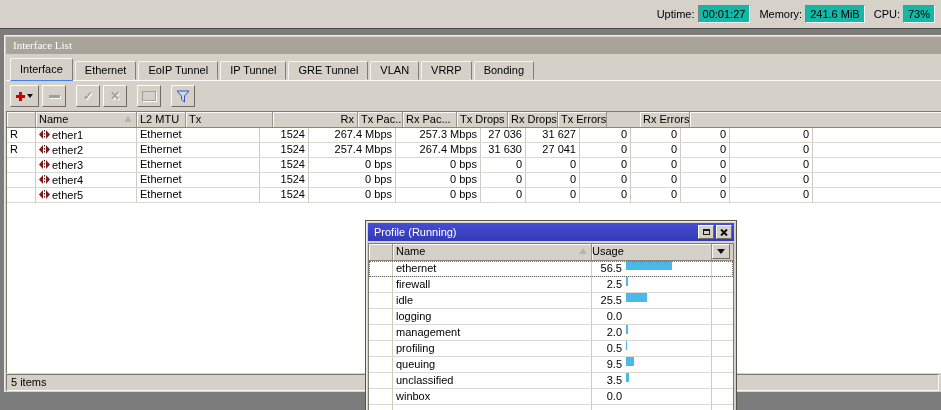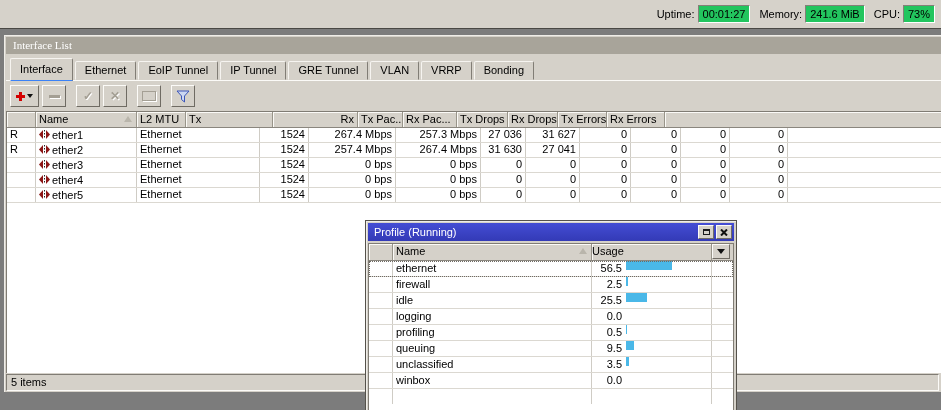--- a/index.html
+++ b/index.html
@@ -11,21 +11,21 @@
   }
   
   .topbar{
     position:absolute;left:0;top:0;width:941px;height:29px;background:#d6d2ca;
     border-bottom:1px solid #4a4844;box-sizing:border-box;
     display:flex;align-items:center;justify-content:flex-end;padding-right:6px;
   }
   .stat{display:flex;align-items:center;margin-left:9px;}
   .stat .lbl{margin-right:3px;}
   .sunken-field{
-    background:#22c55e;border:1px solid;border-color:#848078 #ffffff #ffffff #848078;
+    background:#14b8a6;border:1px solid;border-color:#848078 #ffffff #ffffff #848078;
     padding:1px 4px;height:14px;line-height:14px;white-space:nowrap;
   }
   
   .window{position:absolute;background:#d5d1c9;}
   .titlebar{height:17px;line-height:17px;color:#fff;padding-left:7px;white-space:nowrap;overflow:hidden;}
   
   .main-window{left:4px;top:35px;width:937px;height:357px;box-shadow:inset 1px 1px 0 #efede8;}
   .main-window .titlebar{position:absolute;left:2px;right:0;top:2px;background:#a8a49a;font-family:Liberation Serif, serif;}
   .tabbar{position:absolute;left:2px;right:0;top:21px;height:24px;display:flex;align-items:flex-end;border-bottom:1px solid #fbfaf7;padding-left:4px;}
   .tab{
@@ -62,21 +62,21 @@
     border-left:4px solid transparent;border-right:4px solid transparent;border-bottom:6px solid #b9b5ab;
   }
   .tr{display:flex;height:14px;background:#fff;border-bottom:1px solid #dbd8d1;}
   .td{box-sizing:border-box;padding:0 3px;line-height:13px;white-space:nowrap;overflow:hidden;border-right:1px solid #cfccc5;}
   .td.num{text-align:right;}
   .td.filler{flex:1;border-right:none;}
   .name-cell{display:flex;align-items:center;}
   .name-cell svg{margin-right:2px;flex:none;}
   .c0{width:29px;} .c1{width:101px;} .c2{width:123px;} .c3{width:49px;}
   .c4{width:87px;} .c5{width:85px;text-align:right;} .c6{width:45px;} .c7{width:54px;}
-  .c8{width:51px;} .c9{width:50px;} .c10{width:49px;} .c11{width:58px;}
+  .c8{width:51px;} .c9{width:50px;} .c10{width:49px;} .c11{width:50px;margin-left:33px;}
   .statusbar{
     position:absolute;left:2px;right:2px;bottom:1px;height:17px;line-height:15px;
     background:#d5d1c9;border:1px solid;border-color:#807c74 #fcfbf8 #fcfbf8 #807c74;
     padding-left:4px;box-sizing:border-box;
   }
   
   .profile-window{
     left:365px;top:220px;width:372px;height:205px;
     border:1px solid #55524b;padding:2px;box-sizing:border-box;
     box-shadow:inset 1px 1px 0 #efede8;
@@ -358,20 +358,29 @@
         <div class="ptr">
           <div class="ptd pc0"></div>
           <div class="ptd pc1">logging</div>
           <div class="ptd pc2">
             <span class="pval">0.0</span>
           </div>
           <div class="ptd pc3"></div>
         </div>
         <div class="ptr">
           <div class="ptd pc0"></div>
+          <div class="ptd pc1">management</div>
+          <div class="ptd pc2">
+            <span class="pval">2.0</span>
+            <span class="pbar" style="width: 2px; background: rgb(74, 184, 232);"></span>
+          </div>
+          <div class="ptd pc3"></div>
+        </div>
+        <div class="ptr">
+          <div class="ptd pc0"></div>
           <div class="ptd pc1">profiling</div>
           <div class="ptd pc2">
             <span class="pval">0.5</span>
             <span class="pbar" style="width: 1px; background: rgb(74, 184, 232);"></span>
           </div>
           <div class="ptd pc3"></div>
         </div>
         <div class="ptr">
           <div class="ptd pc0"></div>
           <div class="ptd pc1">queuing</div>

